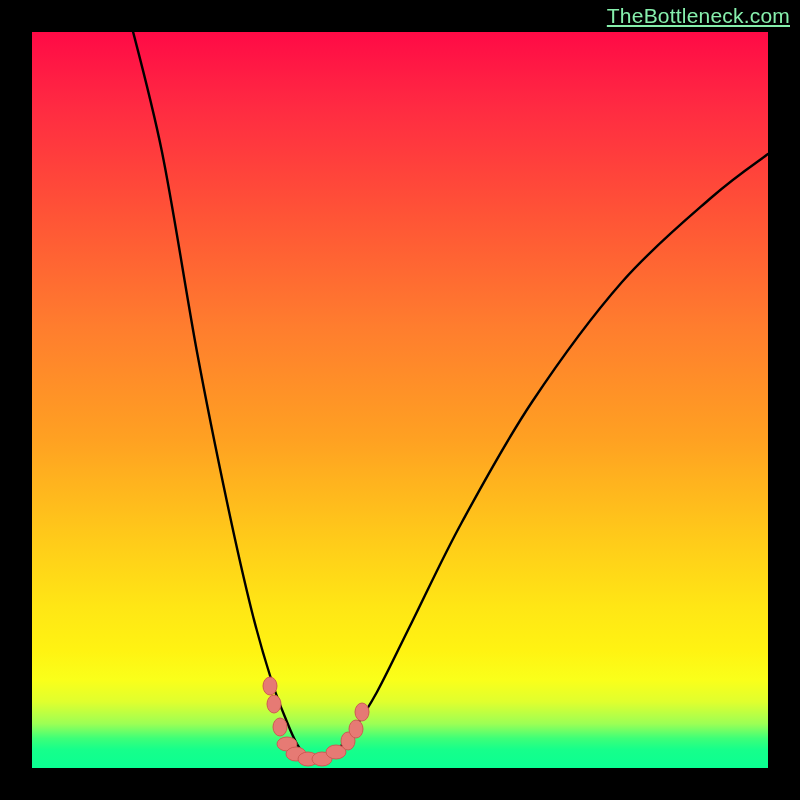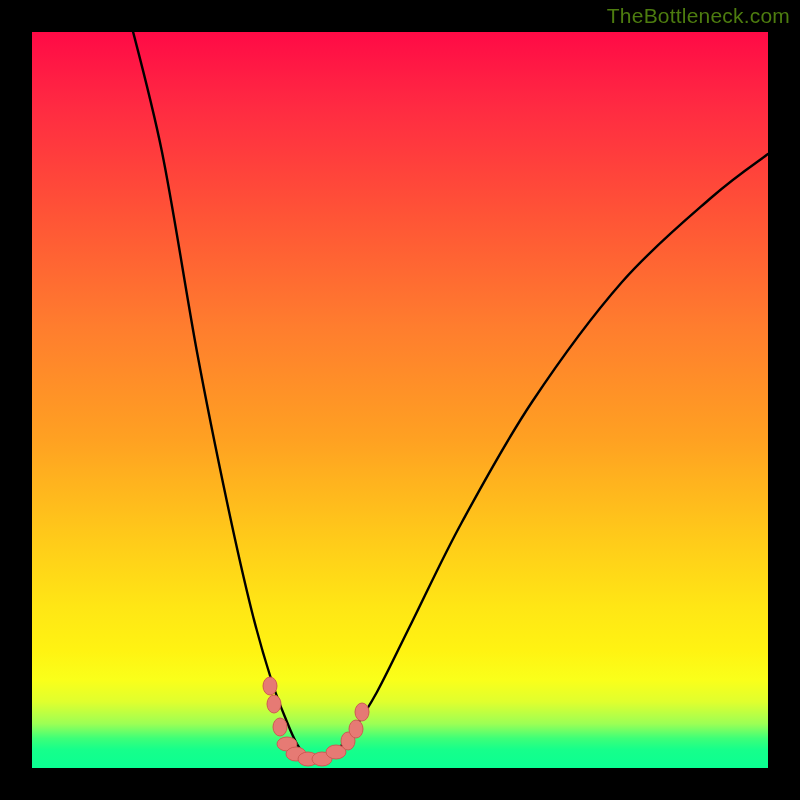--- a/index.html
+++ b/index.html
@@ -42,23 +42,24 @@
       #16ff8b 97.5%,
       #0aff92 100%
     );
   }
   .watermark {
     position: absolute;
     top: 4px;
     right: 10px;
     font-family: Arial, Helvetica, sans-serif;
     font-size: 21px;
-    color: #4d7c0f;
+    color: #86efac;
     letter-spacing: 0.2px;
     font-weight: 400;
+    text-decoration: underline;
   }
   svg.overlay {
     position: absolute;
     left: 32px;
     top: 32px;
     width: 736px;
     height: 736px;
     overflow: visible;
   }
 </style>

